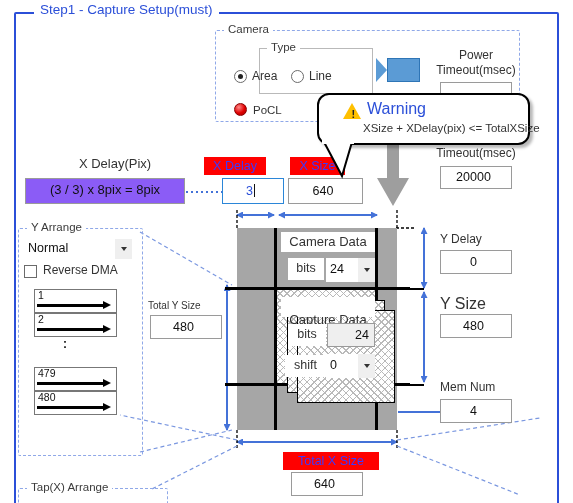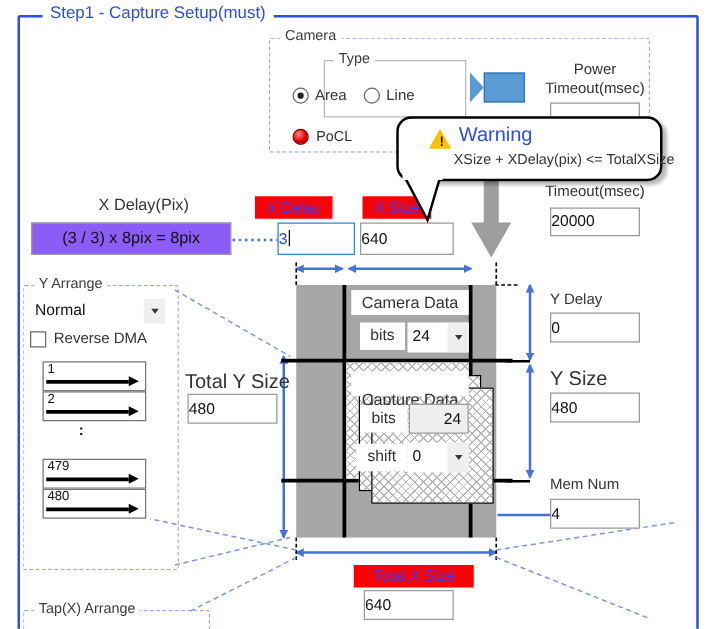--- a/index.html
+++ b/index.html
@@ -56,21 +56,21 @@
   .lbl {
     position:absolute; font-size:12px; color:#333333;
     white-space:nowrap; line-height:15px;
   }
   .lbl-c { text-align:center; }
   
   .tb {
     position:absolute; background:#ffffff;
     border:1px solid #9a9a9a;
     font-size:12.5px; color:#111111;
-    text-align:left;
+    text-align:center;
     padding:2px 5px 0 0;
     line-height:17px;
     overflow:hidden;
   }
   .tb.focused { border:1px solid #2b86d8; color:#2b4fd8; }
   .tb.readonly {
     background:#8b5cf6; border:1px solid #9a9a9a;
     text-align:center; color:#111111;
   }
   .tb.ro-right { background:#efefef; text-align:right; }
@@ -320,21 +320,21 @@
     <span class="num">479</span>
     <span class="arrow-shaft" style="left:2px; top:14px; width:66px;"></span>
     <span class="arrow-head" style="left:68px; top:11px;"></span>
   </div>
   <div class="arrow-row" style="left:34px; top:391px; width:83px; height:24px;">
     <span class="num">480</span>
     <span class="arrow-shaft" style="left:2px; top:14px; width:66px;"></span>
     <span class="arrow-head" style="left:68px; top:11px;"></span>
   </div>
 
-  <span class="lbl" style="left:148px; top:298px; font-size:16px;">Total Y Size</span>
+  <span class="lbl" style="left:148px; top:298px; font-size:10px;">Total Y Size</span>
   <div class="tb" style="left:150px; top:315px; width:72px; height:24px; line-height:19px;">480</div>
 
   <div class="gray-rect" style="left:237px; top:228px; width:160px; height:202px;"></div>
 
   <div class="black-line" style="left:274px; top:228px; width:3px; height:202px;"></div>
   <div class="black-line" style="left:375px; top:228px; width:3px; height:202px;"></div>
 
   <div class="black-line" style="left:225px; top:287px; width:185px; height:3px;"></div>
   <div class="black-line" style="left:225px; top:383px; width:185px; height:3px;"></div>
 

